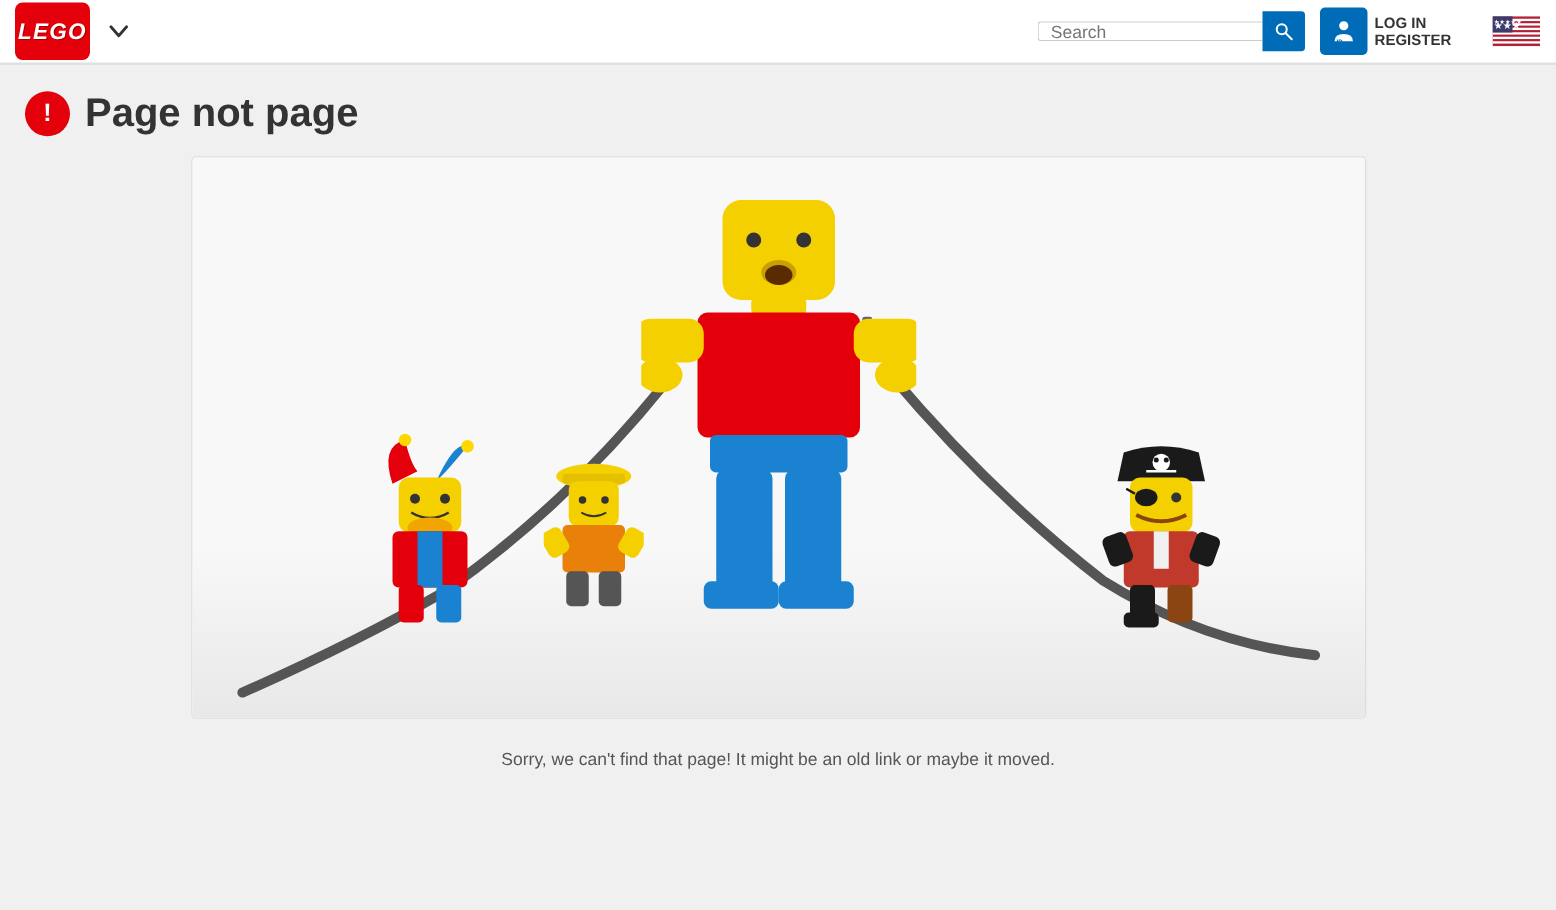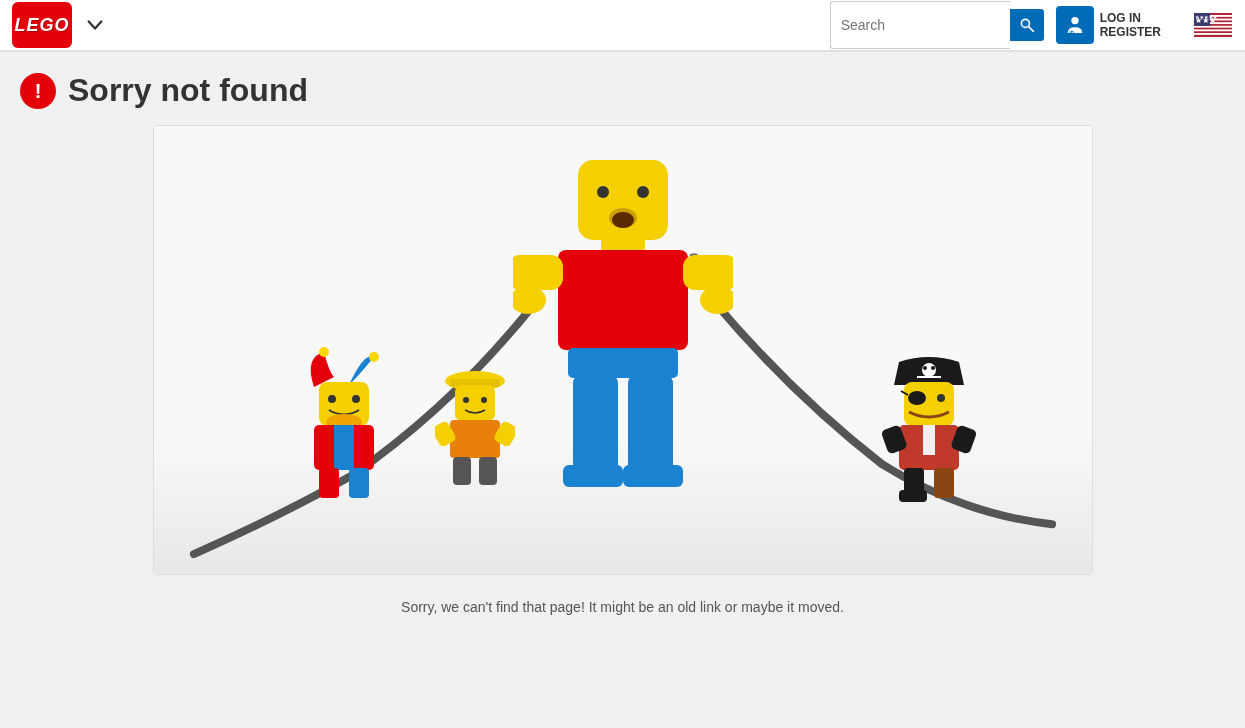--- a/index.html
+++ b/index.html
@@ -49,21 +49,21 @@
     .search-area {
       display: flex;
       align-items: center;
       margin-right: 12px;
     }
     .search-input {
       border: 1px solid #ccc;
       border-right: none;
       padding: 5px 10px;
       font-size: 14px;
-      height: 48px;
+      height: 16px;
       width: 180px;
       color: #999;
       outline: none;
       border-radius: 3px 0 0 3px;
     }
     .search-btn {
       background: #006cb7;
       border: none;
       height: 32px;
       width: 34px;
@@ -282,21 +282,21 @@
     </svg>
   </div>
 </div>
 
 <div class="page-content">
 
   <div class="page-not-found-header">
     <div class="warning-icon">
       <span class="warning-icon-inner">!</span>
     </div>
-    <h1 class="page-not-found-title">Sorry not found</h1>
+    <h1 class="page-not-found-title">Page not page</h1>
   </div>
 
   <div class="error-image-container">
     <div class="lego-scene">
 
       <svg class="cable-svg" viewBox="0 0 940 450" preserveAspectRatio="none">
 
         <path d="M380 180 Q300 280 200 350 Q130 390 40 430" stroke="#555" stroke-width="8" fill="none" stroke-linecap="round"></path>
 
         <path d="M560 175 Q640 270 730 340 Q810 390 900 400" stroke="#555" stroke-width="8" fill="none" stroke-linecap="round"></path>

